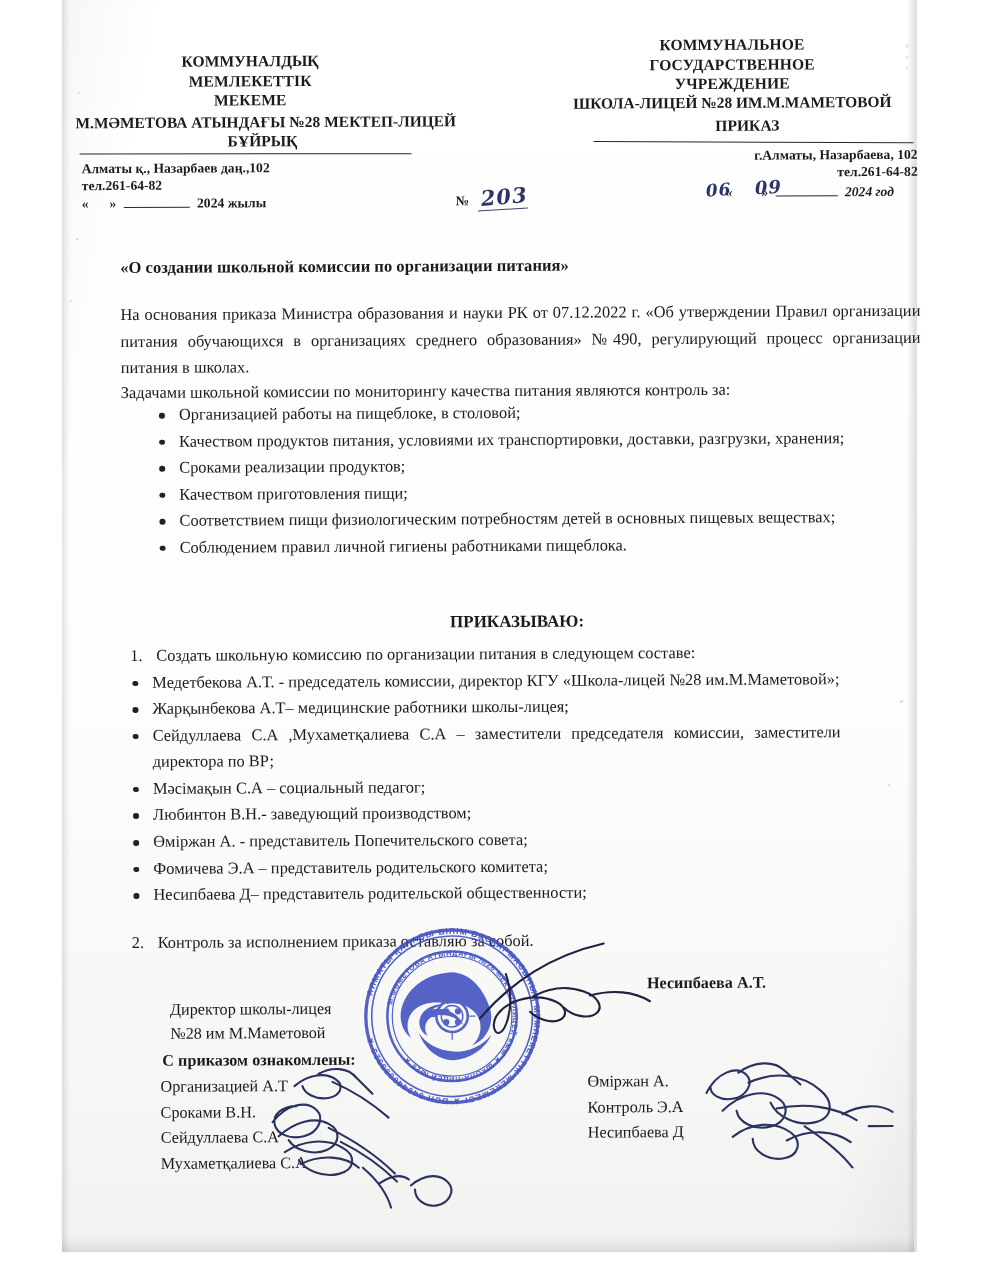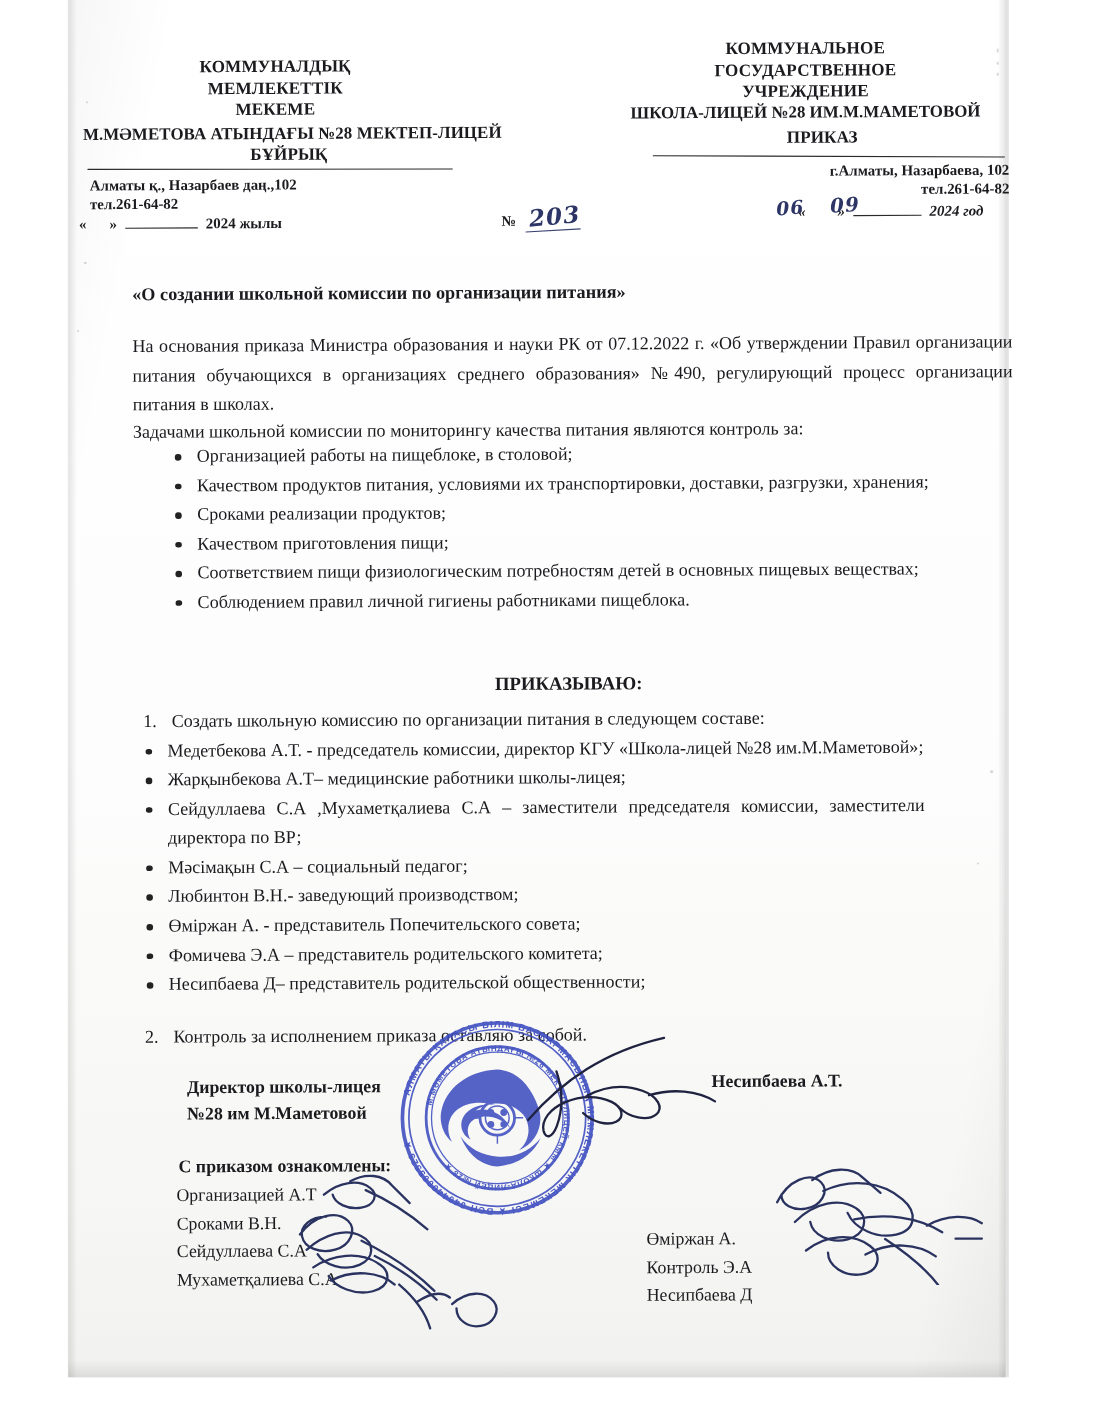--- a/index.html
+++ b/index.html
@@ -116,21 +116,21 @@
     font-size: 13.6px;
     line-height: 17px;
   }
   .addr-left  { left: 84px;  top: 158px; width: 340px; text-align: left; }
   .addr-right { left: 600px; top: 148px; width: 320px; text-align: right; }
 
   .dateline {
     font-weight: bold;
     font-size: 13.6px;
   }
-  .dateline-left  { left: 74px;  top: 194px; text-align: center; }
+  .dateline-left  { left: 84px;  top: 194px; text-align: center; }
   .dateline-right { left: 728px; top: 186px; font-style: italic; }
   .blank-rule {
     display: inline-block;
     width: 66px;
     border-bottom: 1.3px solid #2a2a2e;
     margin: 0 4px 0 4px;
     height: 11px;
   }
   .blank-rule.short { width: 62px; }
 
@@ -214,38 +214,38 @@
     left: 8px; top: 0;
     font-size: 16.4px;
   }
   .list-members { margin-top: 2px; margin-left: 44px; width: 718px; }
   .list-members > li { line-height: 26.6px; }
 
   .point2-wrap { left: 122px; top: 928px; width: 800px; }
 
   
   .sig-dir {
-    left: 168px; top: 975px;
-    font-weight: bold; font-size: 16.2px; line-height: 24px;
+    left: 168px; top: 996px;
+    font-weight: normal; font-size: 16.2px; line-height: 24px;
   }
   .sig-dir-name {
     left: 645px; top: 975px;
     font-weight: bold; font-size: 16.2px;
   }
   .ackn {
     left: 160px; top: 1050px;
     font-weight: bold; font-size: 16.2px;
   }
   .ackn-list-left {
     left: 158px; top: 1073px;
     font-size: 16.2px; line-height: 25.6px;
   }
   .ackn-list-right {
     left: 585px; top: 1070px;
-    font-size: 16.2px; line-height: 25.6px; margin-top: 45px;
+    font-size: 16.2px; line-height: 25.6px;
   }
 
   
   .stamp {
     left: 352px; top: 918px;
     width: 196px; height: 196px;
     opacity: 0.92;
   }
   
   .ink { position: absolute; }

